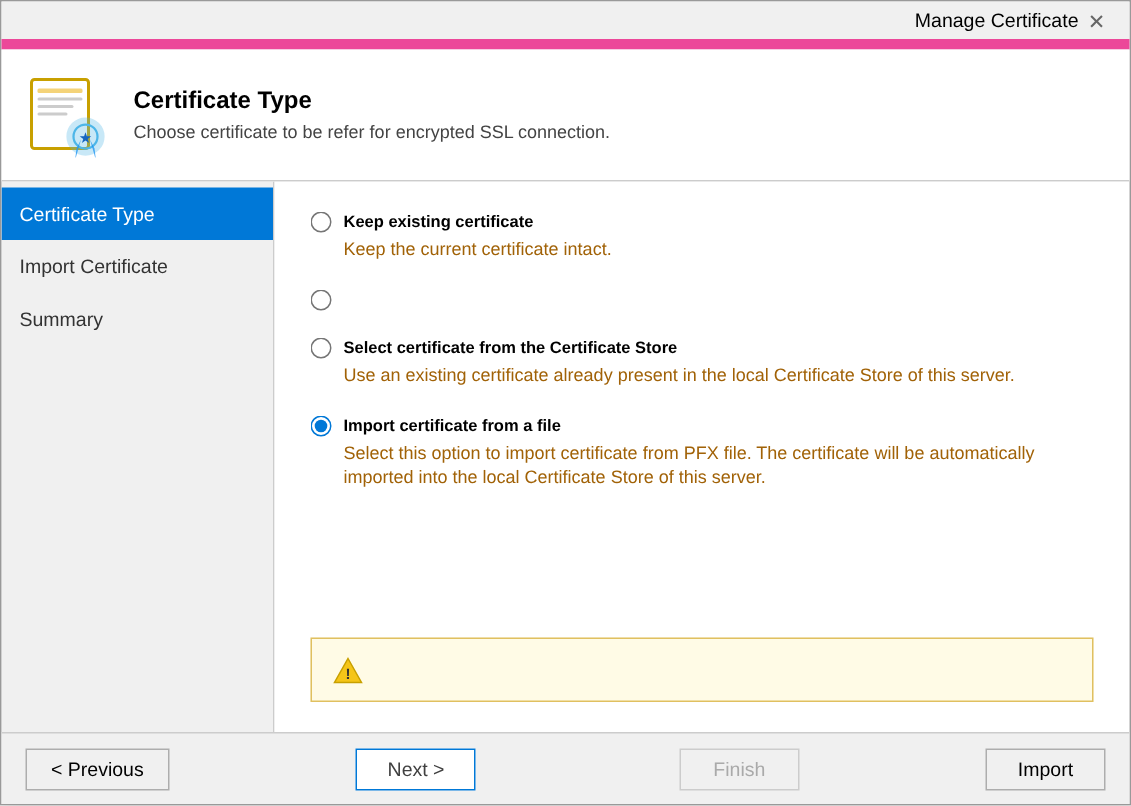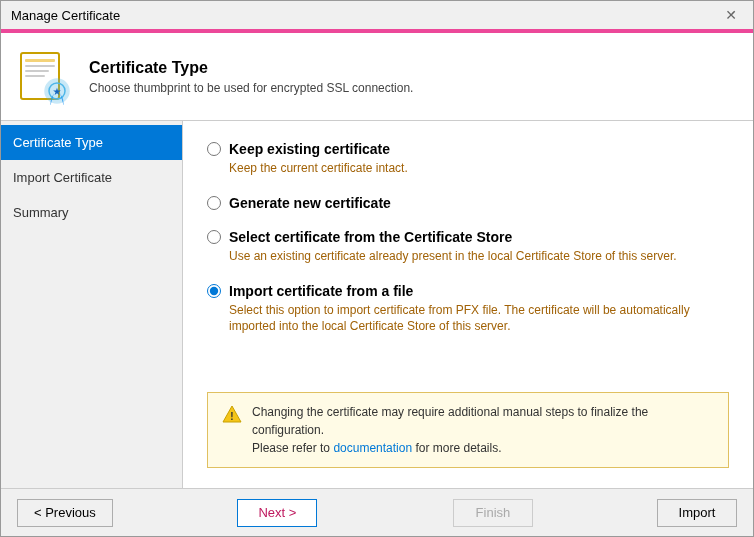--- a/index.html
+++ b/index.html
@@ -16,25 +16,25 @@
       width: 754px;
       height: 537px;
       background: #f0f0f0;
       border: 1px solid #999;
       box-shadow: 2px 2px 10px rgba(0,0,0,0.3);
       display: flex;
       flex-direction: column;
     }
     .title-bar {
       background: #f0f0f0;
-      border-bottom: 4px solid #ec4899;
+      border-bottom: 7px solid #ec4899;
       padding: 6px 10px;
       display: flex;
       align-items: center;
-      justify-content: space-between;
+      justify-content: flex-end;
       height: 32px;
     }
     .title-bar-title {
       font-size: 13px;
       color: #000;
     }
     .title-bar-close {
       width: 24px;
       height: 24px;
       border: none;
@@ -113,21 +113,21 @@
     }
     .option-label input[type="radio"] {
       margin: 0;
       width: 14px;
       height: 14px;
       cursor: pointer;
       accent-color: #0078d7;
     }
     .option-title {
       font-weight: 600;
-      font-size: 14px;
+      font-size: 11px;
       color: #000;
     }
     .option-desc {
       font-size: 12px;
       color: #a16207;
       margin-left: 22px;
       line-height: 1.4;
     }
     .warning-area {
       margin-top: auto;
@@ -167,21 +167,21 @@
       padding: 0 16px;
       border: 1px solid #adadad;
       background: #f0f0f0;
       cursor: pointer;
       font-size: 13px;
       color: #000;
     }
     .footer button.primary {
       background: white;
       border-color: #0078d7;
-      color: #be185d;
+      color: #404040;
       padding-left: 17px;
     }
     .footer button:disabled {
       color: #aaa;
       cursor: default;
       background: #f0f0f0;
       border-color: #ccc;
       margin-left: 12px;
     }
   </style>
@@ -209,21 +209,21 @@
         <circle cx="40" cy="42" r="8" fill="none" stroke="#4db6e8" stroke-width="1.5"></circle>
 
         <polygon points="34,50 37,44 33,58" fill="#2196F3" opacity="0.8"></polygon>
         <polygon points="46,50 43,44 47,58" fill="#2196F3" opacity="0.8"></polygon>
 
         <text x="40" y="46" text-anchor="middle" font-size="10" fill="#1565C0">★</text>
       </svg>
     </div>
     <div class="header-text">
       <h2>Certificate Type</h2>
-      <p>Choose thumbprint to be used for encrypted SSL connection.</p>
+      <p>Choose certificate to be refer for encrypted SSL connection.</p>
     </div>
   </div>
 
   <div class="content-area">
 
     <div class="sidebar">
       <div class="sidebar-item active">
         <span>Certificate Type</span>
       </div>
       <div class="sidebar-item">
@@ -240,21 +240,20 @@
         <label class="option-label">
           <input type="radio" name="cert-type" style="">
           <span class="option-title">Keep existing certificate</span>
         </label>
         <div class="option-desc">Keep the current certificate intact.</div>
       </div>
 
       <div class="option-group">
         <label class="option-label">
           <input type="radio" name="cert-type" style="">
-          <span class="option-title">Generate new certificate</span>
         </label>
       </div>
 
       <div class="option-group">
         <label class="option-label">
           <input type="radio" name="cert-type" style="">
           <span class="option-title">Select certificate from the Certificate Store</span>
         </label>
         <div class="option-desc">Use an existing certificate already present in the local Certificate Store of this server.</div>
       </div>
@@ -265,23 +264,20 @@
           <span class="option-title">Import certificate from a file</span>
         </label>
         <div class="option-desc">Select this option to import certificate from PFX file. The certificate will be automatically imported into the local Certificate Store of this server.</div>
       </div>
 
       <div class="warning-area">
         <svg class="warning-icon" viewBox="0 0 20 20" xmlns="http://www.w3.org/2000/svg">
           <polygon points="10,2 19,18 1,18" fill="#f5c518" stroke="#c8a000" stroke-width="1"></polygon>
           <text x="10" y="15.5" text-anchor="middle" font-size="10" font-weight="bold" fill="#333">!</text>
         </svg>
-        <div class="warning-text">
-          <span>Changing the certificate may require additional manual steps to finalize the configuration.<br>Please refer to&nbsp;</span><a href="#">documentation</a><span>&nbsp;for more details.</span>
-        </div>
       </div>
     </div>
   </div>
 
   <div class="footer">
     <button>&lt; Previous</button>
     <button class="primary">Next &gt;</button>
     <button disabled="">Finish</button>
     <button>Import</button>
   </div>

